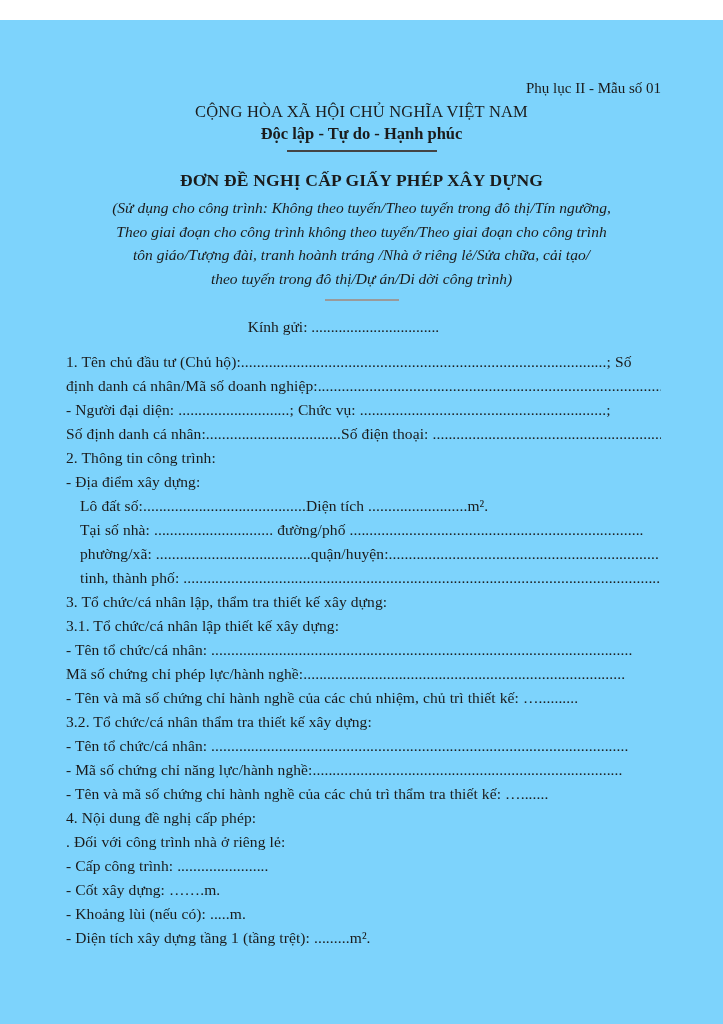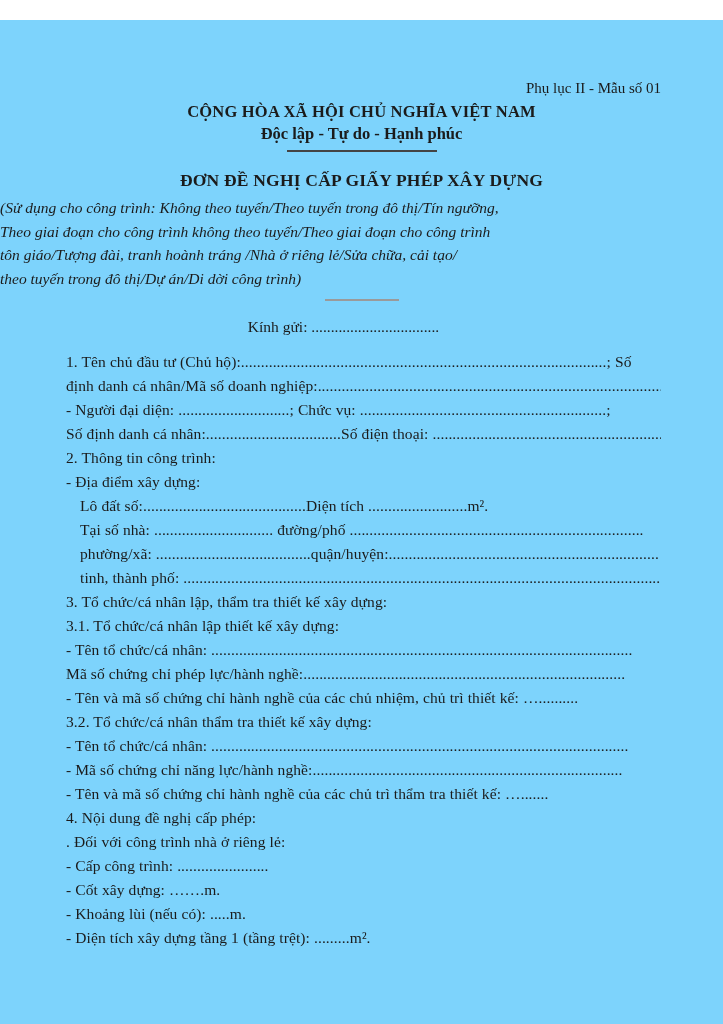--- a/index.html
+++ b/index.html
@@ -13,21 +13,21 @@
   }
   .page { position: relative; width: 723px; height: 1024px; background: #7dd3fc; margin-top: 20px; }
 
   .corner-label {
     padding: 60px 62px 0 0;
     text-align: right;
     font-size: 15px;
   }
   .national-title {
     text-align: center;
-    font-weight: bold;
+    font-weight: normal;
     font-size: 16.5px;
     margin-top: 5px;
     letter-spacing: 0.2px;
   }
   .national-motto {
     text-align: center;
     font-weight: bold;
     font-size: 16.5px;
     margin-top: 2px;
   }
@@ -38,20 +38,21 @@
   }
   .form-title {
     text-align: center;
     font-weight: bold;
     font-size: 17.5px;
     margin-top: 18px;
     letter-spacing: 0.2px;
   }
   .form-subtitle {
     margin-top: 5px;
+    text-align: center;
     font-style: italic;
     font-size: 15.5px;
     line-height: 23.5px;
   }
   .form-subtitle .sub-line { white-space: nowrap; }
   .subtitle-rule {
     width: 74px; height: 1.5px;
     background: #9a9a9a;
     margin: 9px auto 0 auto;
   }

